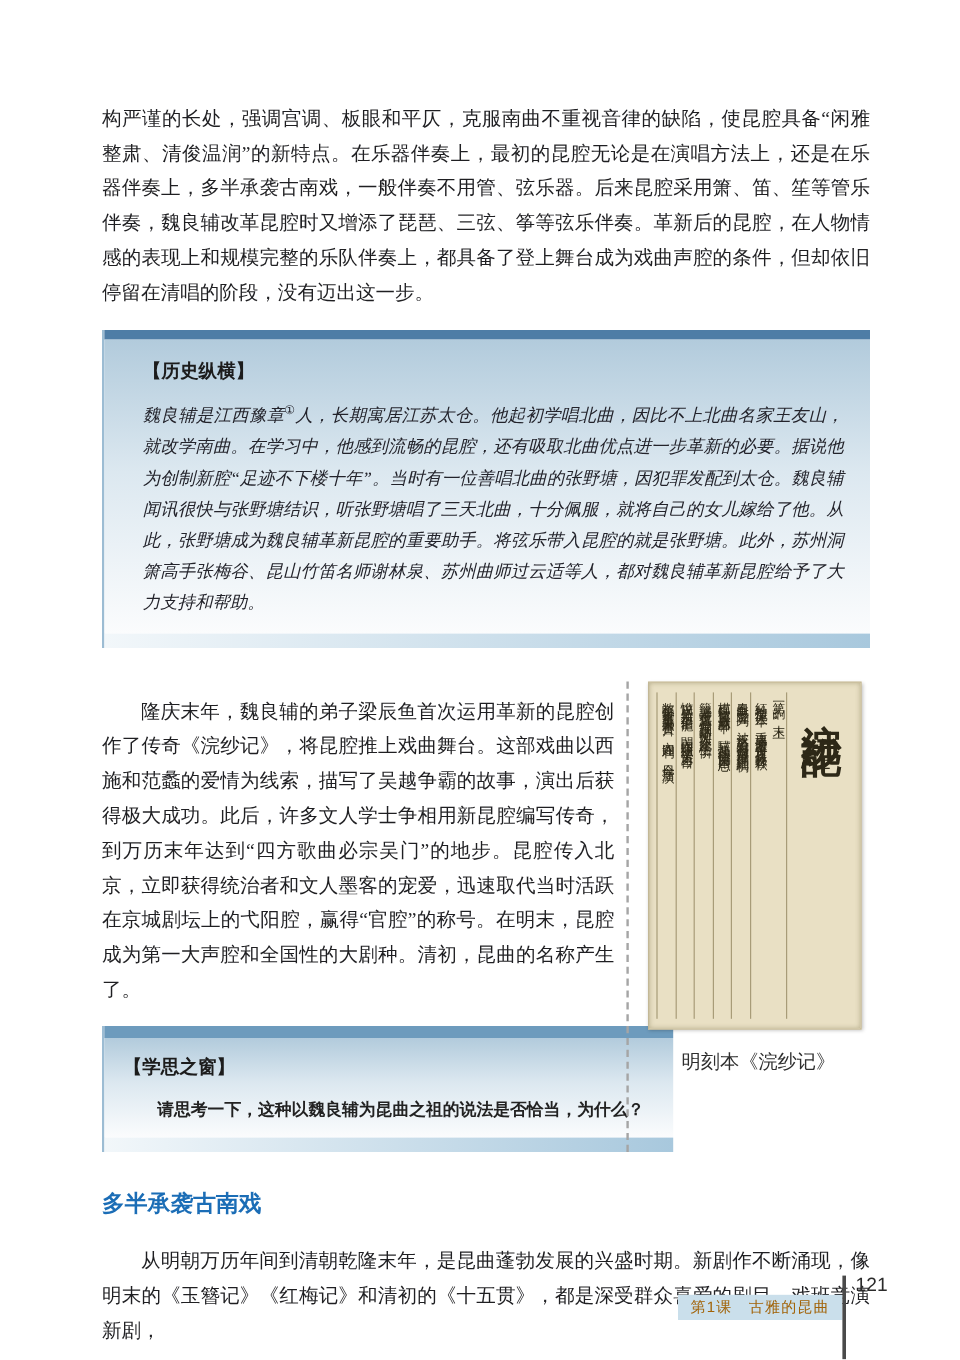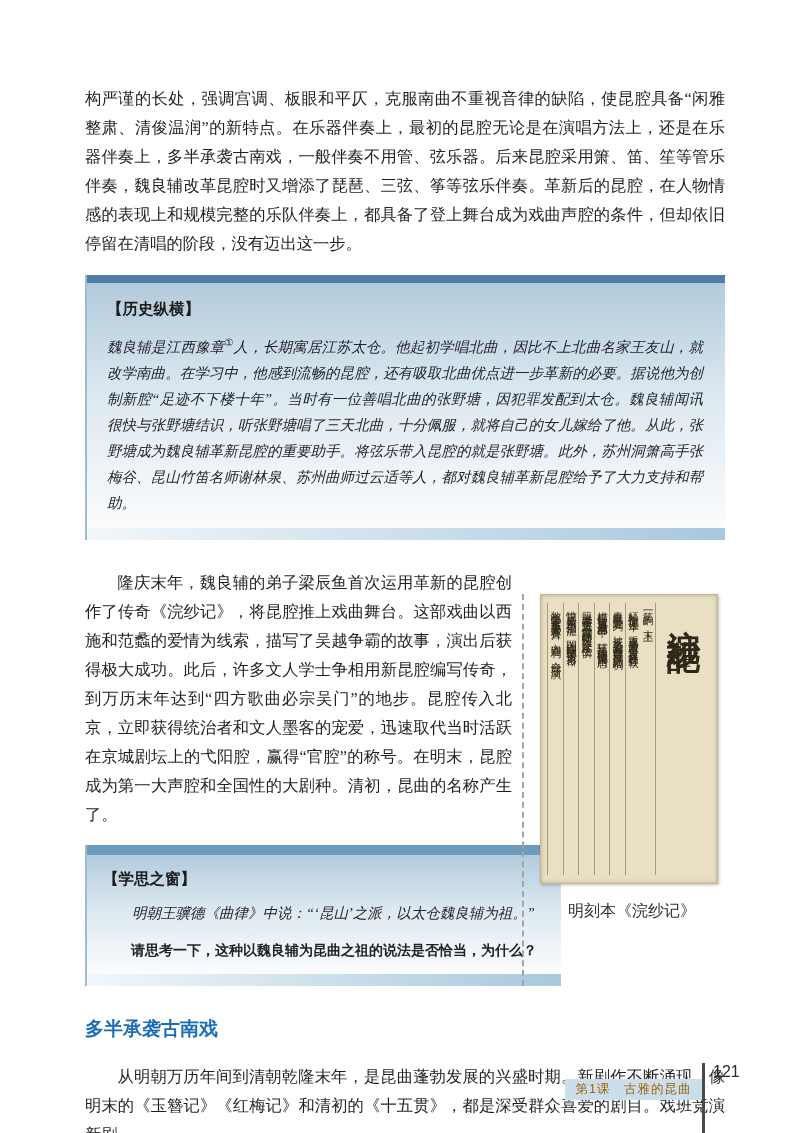--- a/index.html
+++ b/index.html
@@ -29,21 +29,21 @@
   
   .tintbox{
     border-left:2px solid #9cbcd3;
     margin-top:17px;
   }
   .tintbox .topbar{height:8px;}
   .hbox .topbar{background:#4e7da6;}
   .sbox .topbar{height:10px;background:#6d9bbd;}
   .tintbox .boxbody{
     background:linear-gradient(to bottom,#b2cbdc 0%,#dce8f0 45%,#fbfcfd 100%);
-    padding:16px 22px 12px 20px;
+    padding:16px 22px 12px 32px;
   }
   .tintbox .bottombar{
     height:12px;
     background:linear-gradient(to right,#f2f7fa 0%,#a8c8dd 100%);
   }
   .boxtitle{
     margin:0 0 10px 0;
     font-size:15.5px;
     font-weight:bold;
     color:#1c1c1c;
@@ -187,21 +187,20 @@
     </div>
 
     <div class="twocol">
       <div class="leftcol">
         <p class="body-text indent">隆庆末年，魏良辅的弟子梁辰鱼首次运用革新的昆腔创作了传奇《浣纱记》，将昆腔推上戏曲舞台。这部戏曲以西施和范蠡的爱情为线索，描写了吴越争霸的故事，演出后获得极大成功。此后，许多文人学士争相用新昆腔编写传奇，到万历末年达到“四方歌曲必宗吴门”的地步。昆腔传入北京，立即获得统治者和文人墨客的宠爱，迅速取代当时活跃在京城剧坛上的弋阳腔，赢得“官腔”的称号。在明末，昆腔成为第一大声腔和全国性的大剧种。清初，昆曲的名称产生了。</p>
 
         <div class="tintbox sbox">
           <div class="topbar"></div>
           <div class="boxbody">
             <p class="boxtitle">【学思之窗】</p>
-            <p class="boxtext indent">明朝王骥德《曲律》中说：“‘昆山’之派，以太仓魏良辅为祖。”</p>
             <p class="question">请思考一下，这种以魏良辅为昆曲之祖的说法是否恰当，为什么？</p>
           </div>
           <div class="bottombar"></div>
         </div>
       </div>
 
       <div class="rightcol">
         <div class="book">
           <div class="book-inner">
             <div class="bcol-title"><span>浣紗記</span> <span class="sub">上</span></div>

